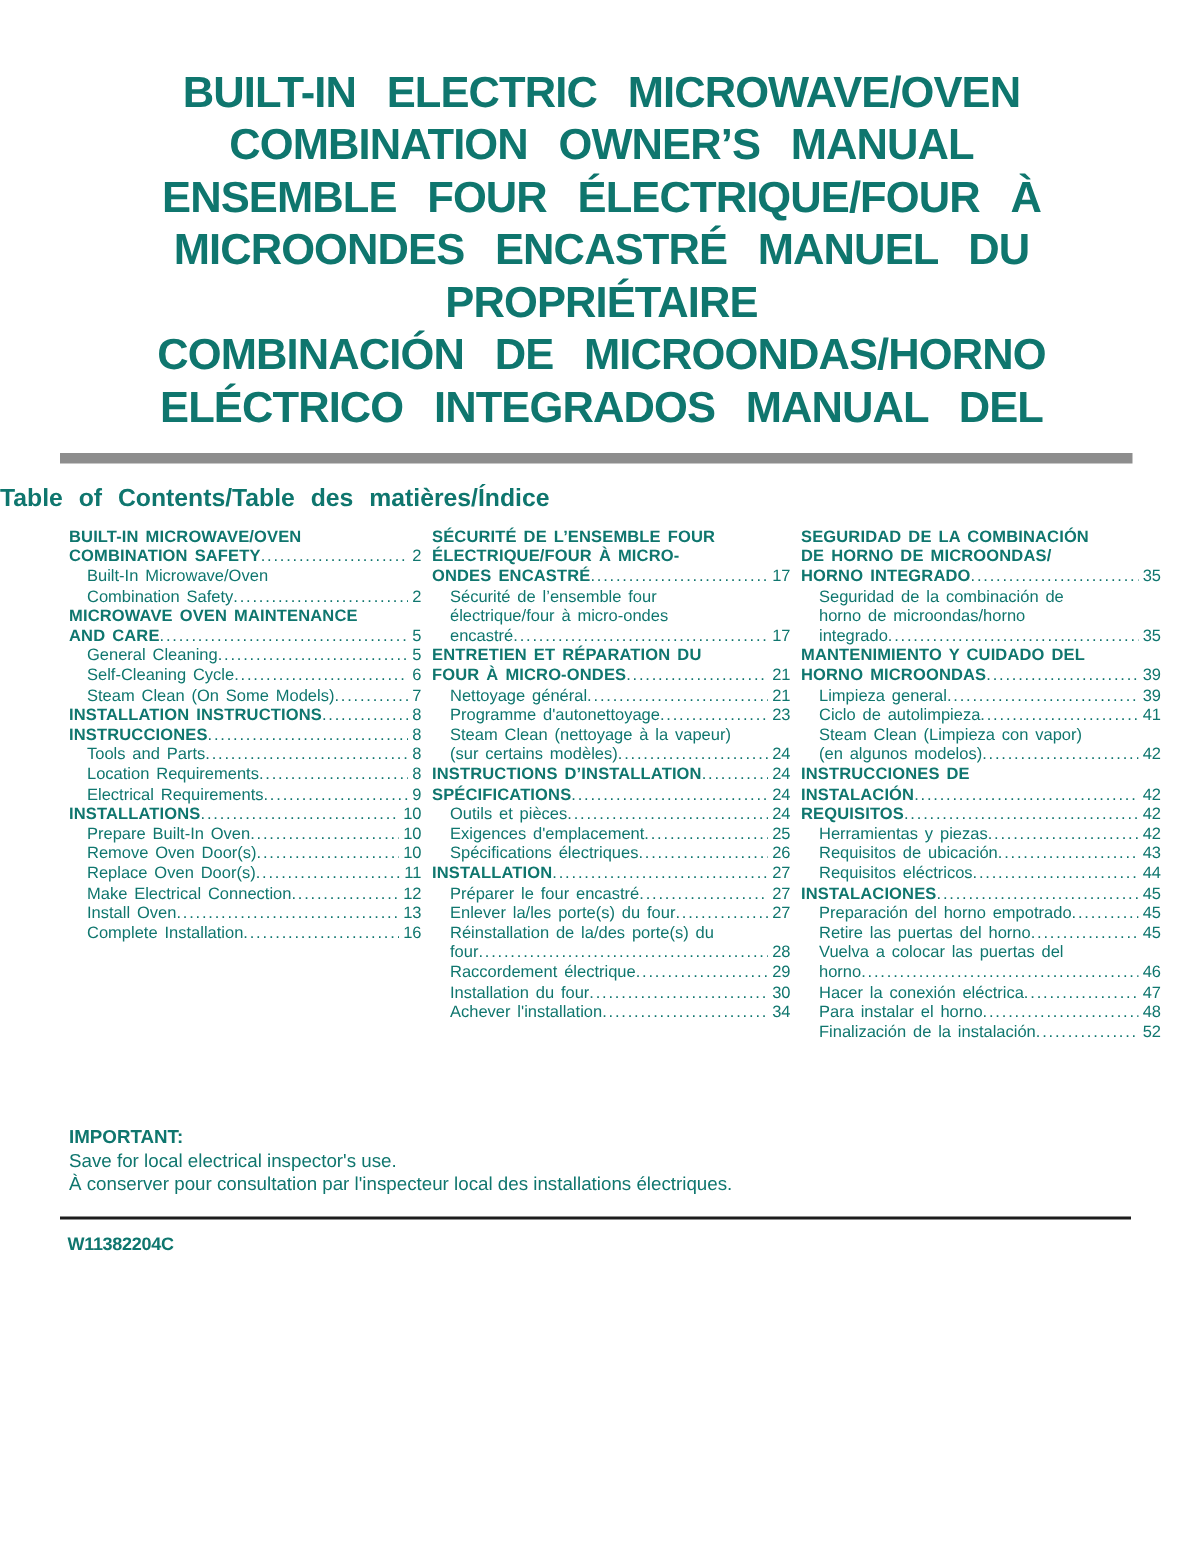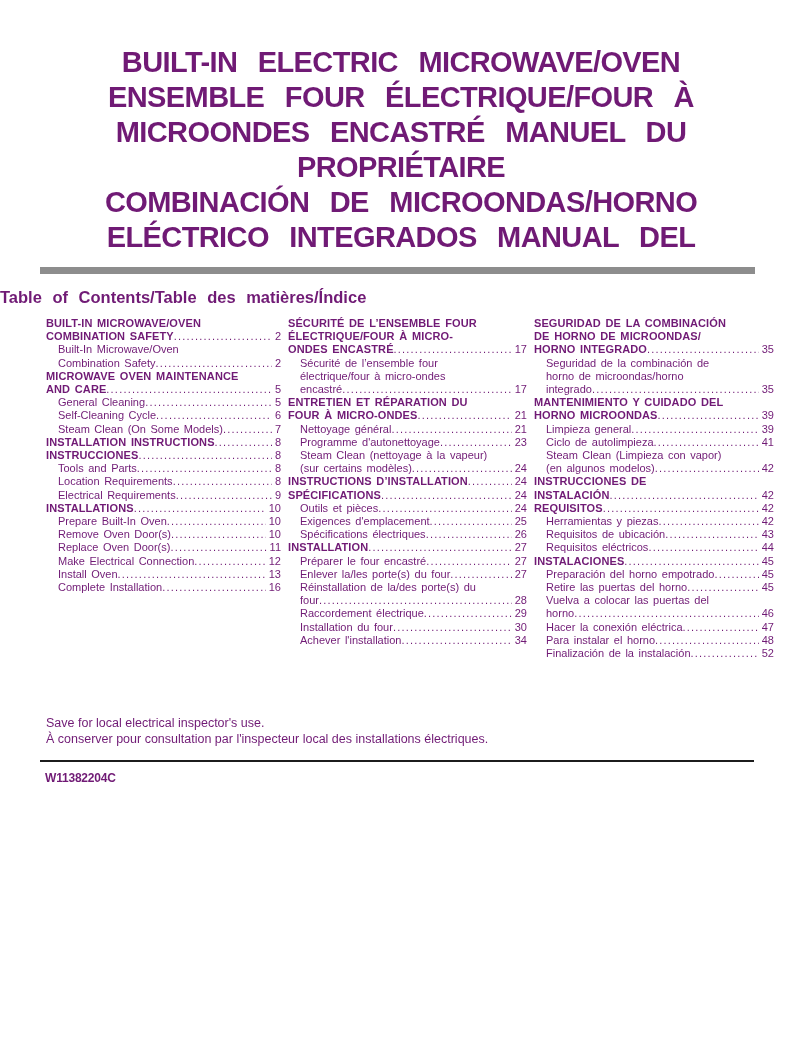--- a/index.html
+++ b/index.html
@@ -1,20 +1,20 @@
 <!DOCTYPE html>
 <html><head>
 <meta charset="utf-8">
 <style>
   html,body{margin:0;padding:0;background:#fff;}
   .page{
     position:relative;
     width:802px;height:1037px;
     background:#ffffff;
-    color:#701a75;
+    color:#0f766e;
     font-family:"Liberation Sans", sans-serif;
     overflow:hidden;
     box-sizing:border-box;
   }
   
   .title-block{margin:0 56px;padding-top:45px;}
   .title-line{
     text-align:center;
     font-weight:700;
     font-size:29px;
@@ -62,20 +62,21 @@
   .bottom-rule{margin:13px 0 0 40px;width:714px;height:2px;background:#1c1c1c;}
   .doc-number{margin:9px 0 0 45px;font-weight:700;font-size:12px;letter-spacing:-0.2px;}
 </style>
 </head>
 <body>
 
 <div class="page">
 
   <div class="title-block">
       <div class="title-line">BUILT-IN ELECTRIC MICROWAVE/OVEN</div>
+      <div class="title-line">COMBINATION OWNER’S MANUAL</div>
       <div class="title-line">ENSEMBLE FOUR ÉLECTRIQUE/FOUR À</div>
       <div class="title-line">MICROONDES ENCASTRÉ MANUEL DU</div>
       <div class="title-line">PROPRIÉTAIRE</div>
       <div class="title-line">COMBINACIÓN DE MICROONDAS/HORNO</div>
       <div class="title-line">ELÉCTRICO INTEGRADOS MANUAL DEL</div>
     </div>
 
   <div class="divider-bar"></div>
 
   <div class="toc-heading">Table of Contents/Table des matières/Índice</div>
@@ -155,20 +156,21 @@
         <div class="toc-row"><span class="label i">Retire las puertas del horno</span><span class="dots"></span><span class="pg">45</span></div>
         <div class="toc-row"><span class="label i">Vuelva a colocar las puertas del</span></div>
         <div class="toc-row"><span class="label i">horno</span><span class="dots"></span><span class="pg">46</span></div>
         <div class="toc-row"><span class="label i">Hacer la conexión eléctrica</span><span class="dots"></span><span class="pg">47</span></div>
         <div class="toc-row"><span class="label i">Para instalar el horno</span><span class="dots"></span><span class="pg">48</span></div>
         <div class="toc-row"><span class="label i">Finalización de la instalación</span><span class="dots"></span><span class="pg">52</span></div>
       </div>
   </div>
 
   <div class="notices">
+      <div class="notice-label">IMPORTANT:</div>
       <div class="notice-text">Save for local electrical inspector's use.</div>
       <div class="notice-text">À conserver pour consultation par l'inspecteur local des installations électriques.</div>
     </div>
 
   <div class="bottom-rule"></div>
 
   <div class="doc-number">W11382204C</div>
 
 </div>
 

